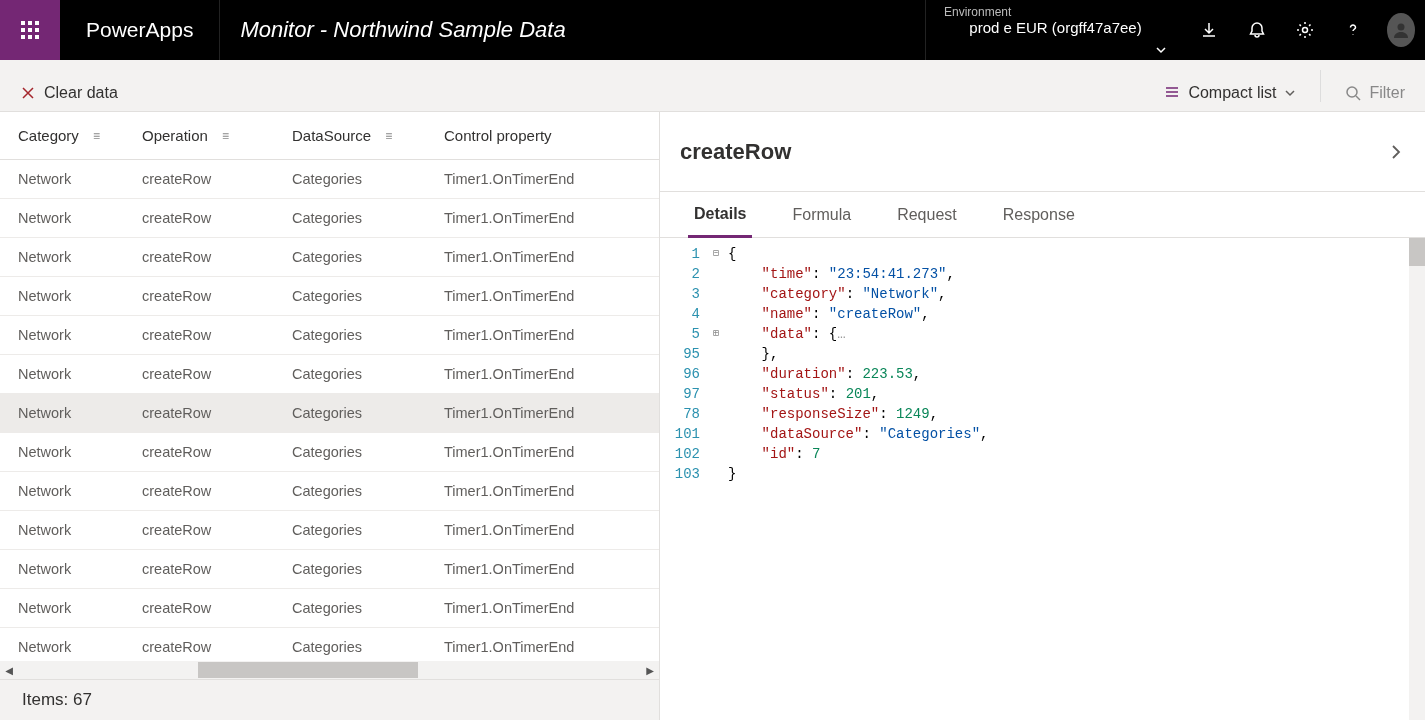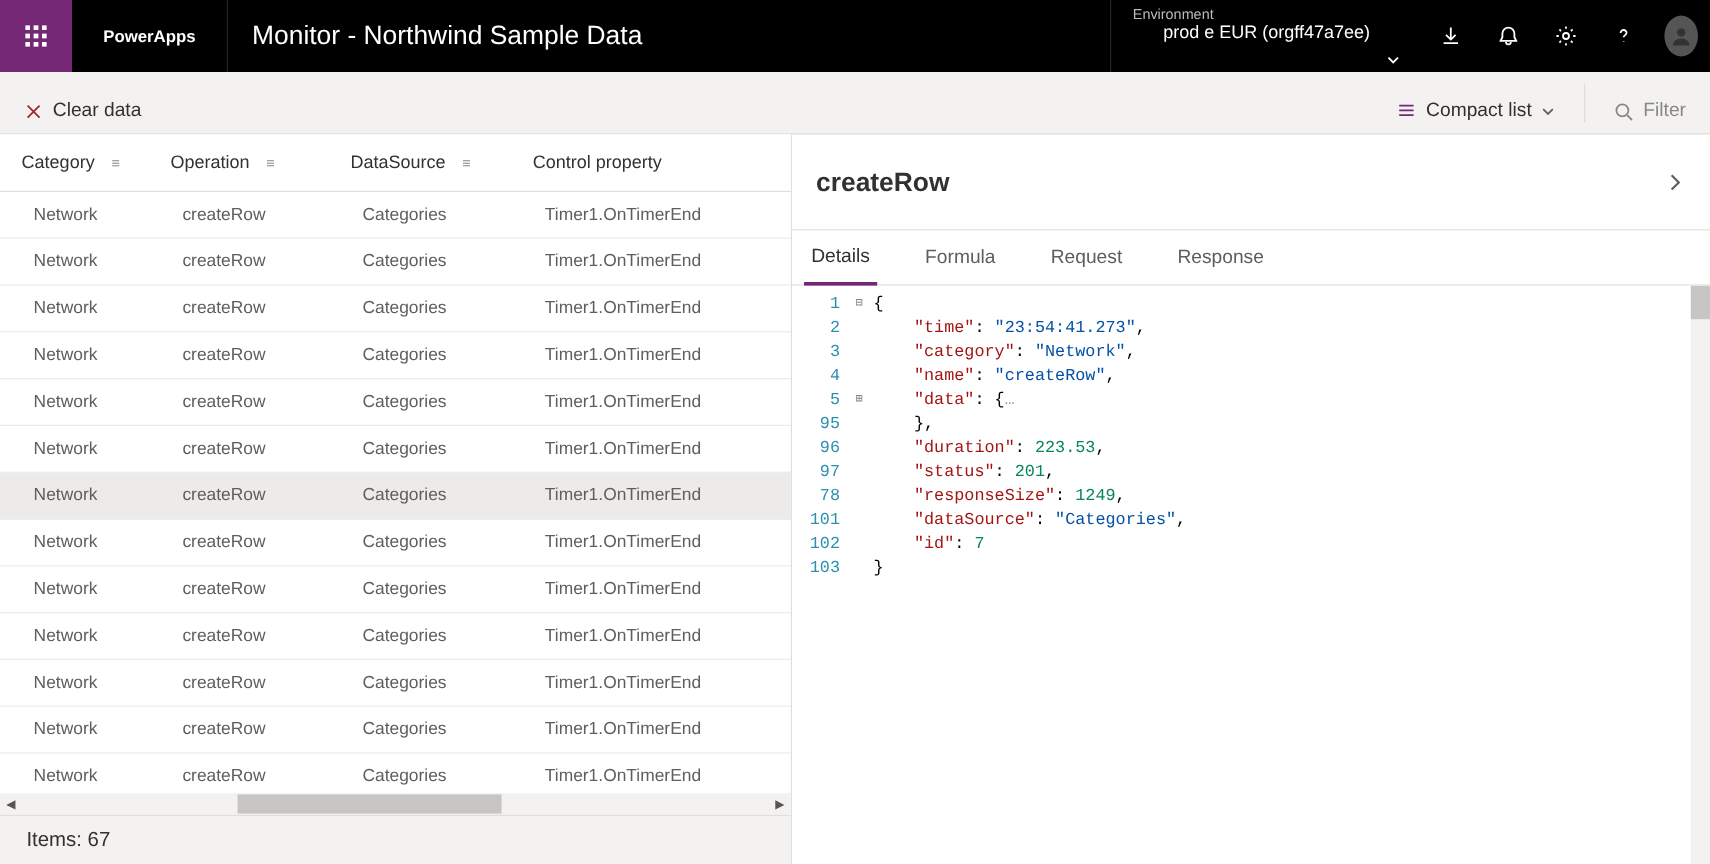--- a/index.html
+++ b/index.html
@@ -1,20 +1,20 @@
 <!DOCTYPE html>
 <html><head>
 <meta charset="utf-8">
 <style>
   * { box-sizing: border-box; margin: 0; padding: 0; }
   body { font-family: "Segoe UI", Arial, sans-serif; font-size: 14px; color: #333; background: #fff; width: 1425px; height: 720px; overflow: hidden; }
   .topbar { display: flex; align-items: center; height: 60px; background: #000; color: #fff; }
   .waffle { width: 60px; height: 60px; background: #742774; display: flex; align-items: center; justify-content: center; cursor: pointer; }
-  .brand { font-size: 14px; padding: 0 26px; font-weight: 700; }
-  .page-title { font-size: 22px; padding: 0 20px; border-left: 1px solid #222; height: 100%; display:flex; align-items:center;}
+  .brand { font-size: 21px; padding: 0 26px; font-weight: 400; }
+  .page-title { font-size: 22px; padding: 0 20px; border-left: 1px solid #222; height: 100%; display:flex; align-items:center;font-style:italic;}
   .env { margin-left: auto; padding: 0 18px; display:flex; flex-direction:column; justify-content:center; height:100%; border-left:1px solid #222; min-width:260px;}
   .env-lbl { font-size: 12px; color: #bbb; }
   .env-row { display:flex; align-items:center; gap:8px;flex-direction:column;}
   .env-name { font-size: 15px; }
   .top-icons { display:flex; height:100%; }
   .top-icon { width:48px; display:flex; align-items:center; justify-content:center; cursor:pointer; }
   .avatar { width:34px; height:34px; border-radius:50%; background:#555; display:flex; align-items:center; justify-content:center; margin:0 10px;}
   .toolbar { height:52px; background:#f3f2f1; border-bottom:1px solid #e1dfdd; display:flex; align-items:center; padding:0 12px; gap:10px;}
   .tb-btn { display:flex; align-items:center; gap:8px; padding:6px 8px; cursor:pointer; color:#323130; font-size:16px;margin-top:14px;}
   .tb-spacer { flex:1; }
@@ -22,40 +22,40 @@
   .main { display:flex; height:calc(720px - 60px - 52px); }
   .left { width:660px; display:flex; flex-direction:column; border-right:1px solid #e1dfdd; position:relative;}
   .grid-head { display:flex; align-items:center; height:48px; border-bottom:1px solid #e1dfdd; padding-left:18px; background:#fff;}
   .col { display:flex; align-items:center; gap:8px; color:#323130; font-size:15px;}
   .col-cat { width:124px; }
   .col-op  { width:150px; }
   .col-ds  { width:152px; }
   .col-cp  { flex:1; }
   .col-menu { color:#888; font-size:12px; cursor:pointer; padding:0 6px;}
   .grid-body { flex:1; overflow-y:auto; overflow-x:hidden; position:relative;}
-  .row { display:flex; align-items:center; height:39px; border-bottom:1px solid #edebe9; padding-left:28px; color:#605e5c; font-size:14.5px; cursor:pointer;}
+  .row { display:flex; align-items:center; height:39px; border-bottom:1px solid #edebe9; padding-left:18px; color:#605e5c; font-size:14.5px; cursor:pointer;}
   .row.sel { background:#edebe9; }
   .row .c-cat { width:124px; }
   .row .c-op  { width:150px; }
   .row .c-ds  { width:152px; }
   .row .c-cp  { flex:1; }
   .hscroll { height:18px; background:#f3f2f1; display:flex; align-items:center;}
   .hscroll-track { flex:1; height:16px; background:#f3f2f1; position:relative;}
   .hscroll-thumb { position:absolute; left:180px; width:220px; height:16px; background:#c8c6c4;}
   .hscroll-arrow { width:18px; text-align:center; color:#555; font-size:10px;}
   .statusbar { height:41px; background:#f3f2f1; border-top:1px solid #e1dfdd; display:flex; align-items:center;}
   .items { padding-left:22px; font-size:17px; color:#323130;}
   .feedback { margin-left:auto; width:230px; height:100%; display:flex; align-items:center; justify-content:center; gap:10px; border-left:1px solid #e1dfdd; cursor:pointer; font-size:15.5px;}
   .right { flex:1; display:flex; flex-direction:column; min-width:0;}
   .detail-head { height:80px; display:flex; align-items:center; padding:0 20px; border-bottom:1px solid #e1dfdd;}
   .detail-title { font-size:22px; font-weight:600; color:#323130;}
   .expand { margin-left:auto; cursor:pointer; color:#605e5c;}
   .tabs { display:flex; gap:34px; padding:0 20px 0 10px; height:46px; align-items:center; border-bottom:1px solid #e1dfdd;}
   .tab { font-size:16px; color:#605e5c; cursor:pointer; height:100%; display:flex; align-items:center; padding:0 6px;}
-  .tab.active { color:#323130; font-weight:400; border-bottom:3px solid #742774; margin-bottom:-1px;}
+  .tab.active { color:#323130; font-weight:700; border-bottom:3px solid #742774; margin-bottom:-1px;margin-left:18px;}
   .code { flex:1; overflow:auto; font-family: Consolas, "Courier New", monospace; font-size:14px; line-height:20px; padding-top:6px; position:relative;}
   .code-row { display:flex; white-space:pre;}
   .gutter { width:48px; text-align:right; color:#2b91af; padding-right:8px; user-select:none;}
   .fold { width:16px; text-align:center; color:#888; font-size:10px; user-select:none;}
   .src  { padding-left:4px; }
   .k { color:#a31515; } 
   .s { color:#0451a5; } 
   .n { color:#098658; } 
   .p { color:#000; }    
   .right-scroll { position:absolute; right:0; top:0; width:16px; height:100%; background:#f3f2f1;}

